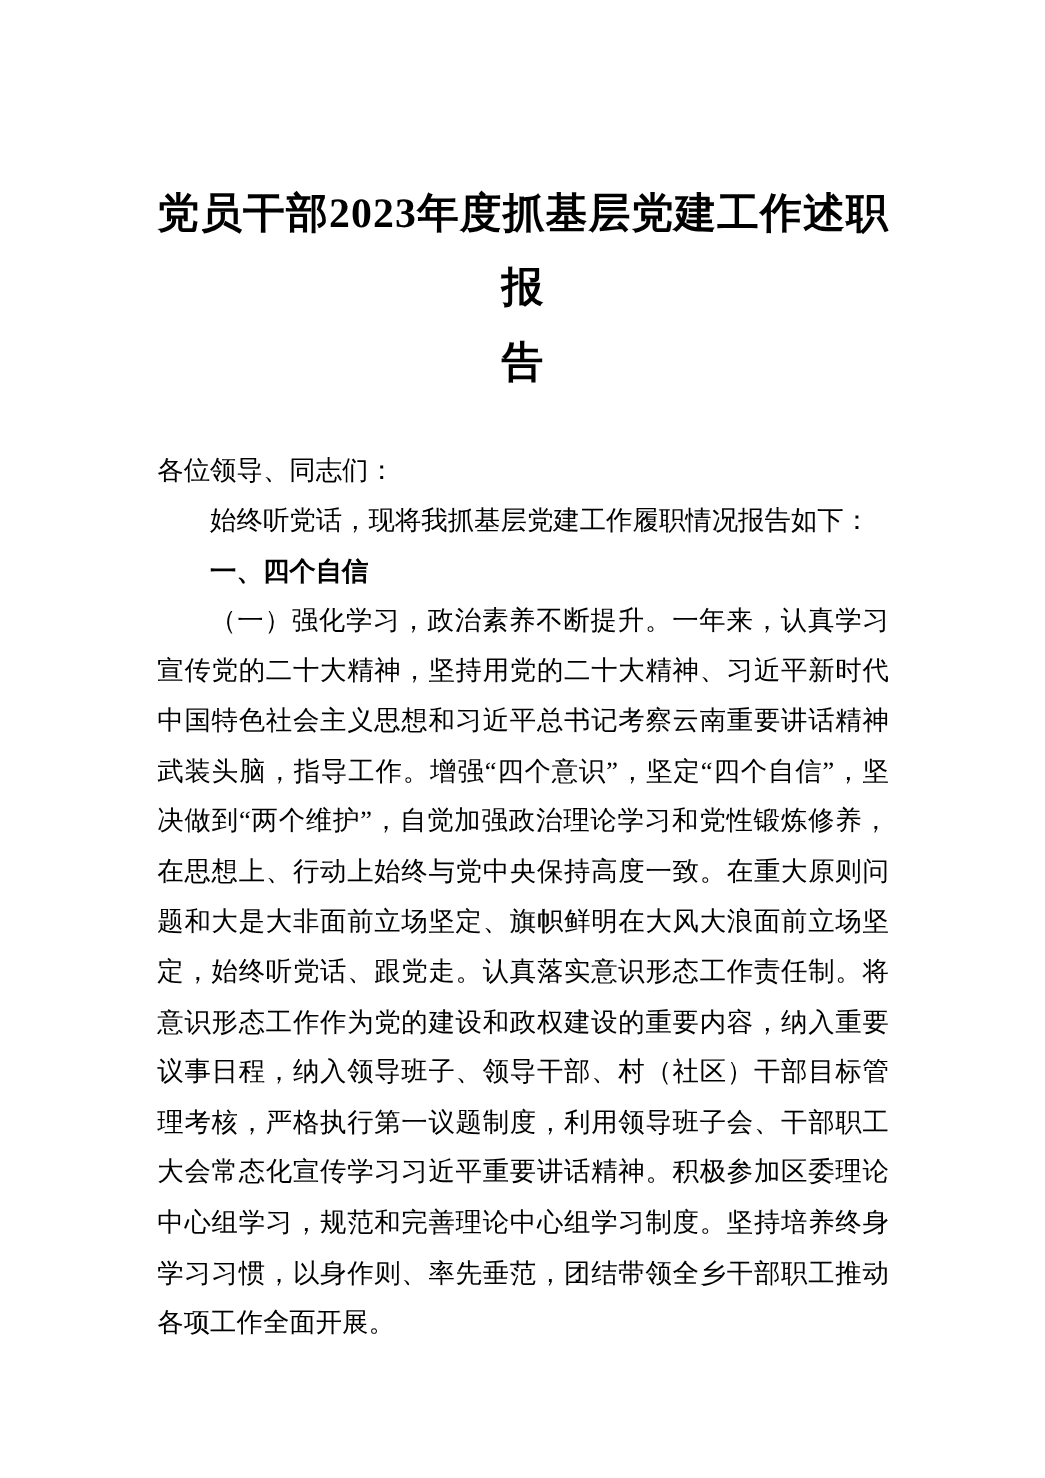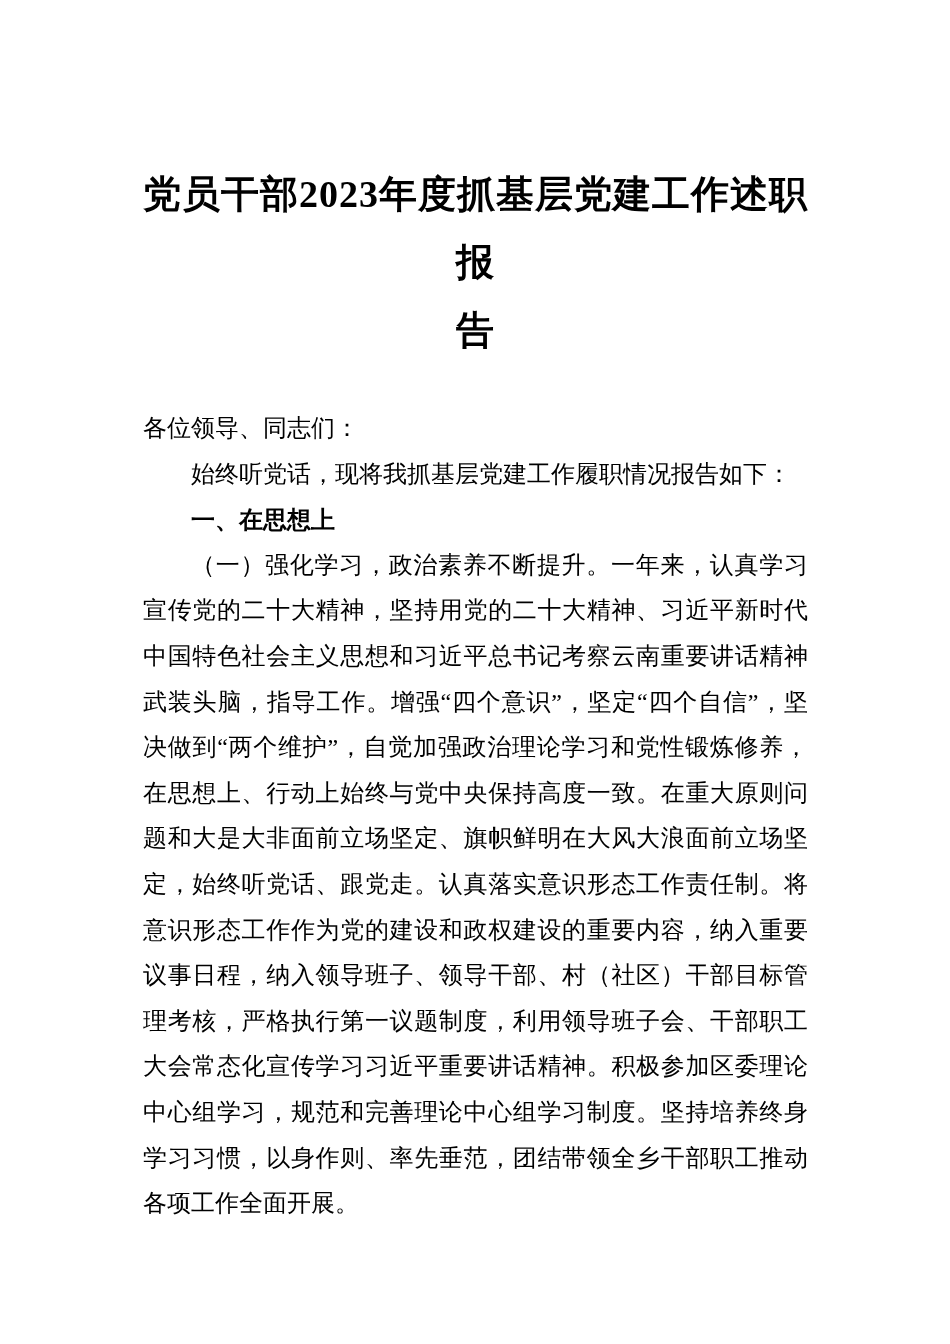--- a/index.html
+++ b/index.html
@@ -58,17 +58,17 @@
   <h1 class="doc-title">
     <span class="title-line">党员干部2023年度抓基层党建工作述职报</span>
     <span class="title-line">告</span>
   </h1>
 
   <div class="doc-body">
     <p class="salutation">各位领导、同志们：</p>
 
     <p class="indent">始终听党话，现将我抓基层党建工作履职情况报告如下：</p>
 
-    <p class="section-heading">一、在思想上</p>
+    <p class="section-heading">一、四个自信</p>
 
     <p class="indent">（一）强化学习，政治素养不断提升。一年来，认真学习宣传党的二十大精神，坚持用党的二十大精神、习近平新时代中国特色社会主义思想和习近平总书记考察云南重要讲话精神武装头脑，指导工作。增强“四个意识”，坚定“四个自信”，坚决做到“两个维护”，自觉加强政治理论学习和党性锻炼修养，在思想上、行动上始终与党中央保持高度一致。在重大原则问题和大是大非面前立场坚定、旗帜鲜明在大风大浪面前立场坚定，始终听党话、跟党走。认真落实意识形态工作责任制。将意识形态工作作为党的建设和政权建设的重要内容，纳入重要议事日程，纳入领导班子、领导干部、村（社区）干部目标管理考核，严格执行第一议题制度，利用领导班子会、干部职工大会常态化宣传学习习近平重要讲话精神。积极参加区委理论中心组学习，规范和完善理论中心组学习制度。坚持培养终身学习习惯，以身作则、率先垂范，团结带领全乡干部职工推动各项工作全面开展。</p>
   </div>
 </div>
 
 </body></html>

